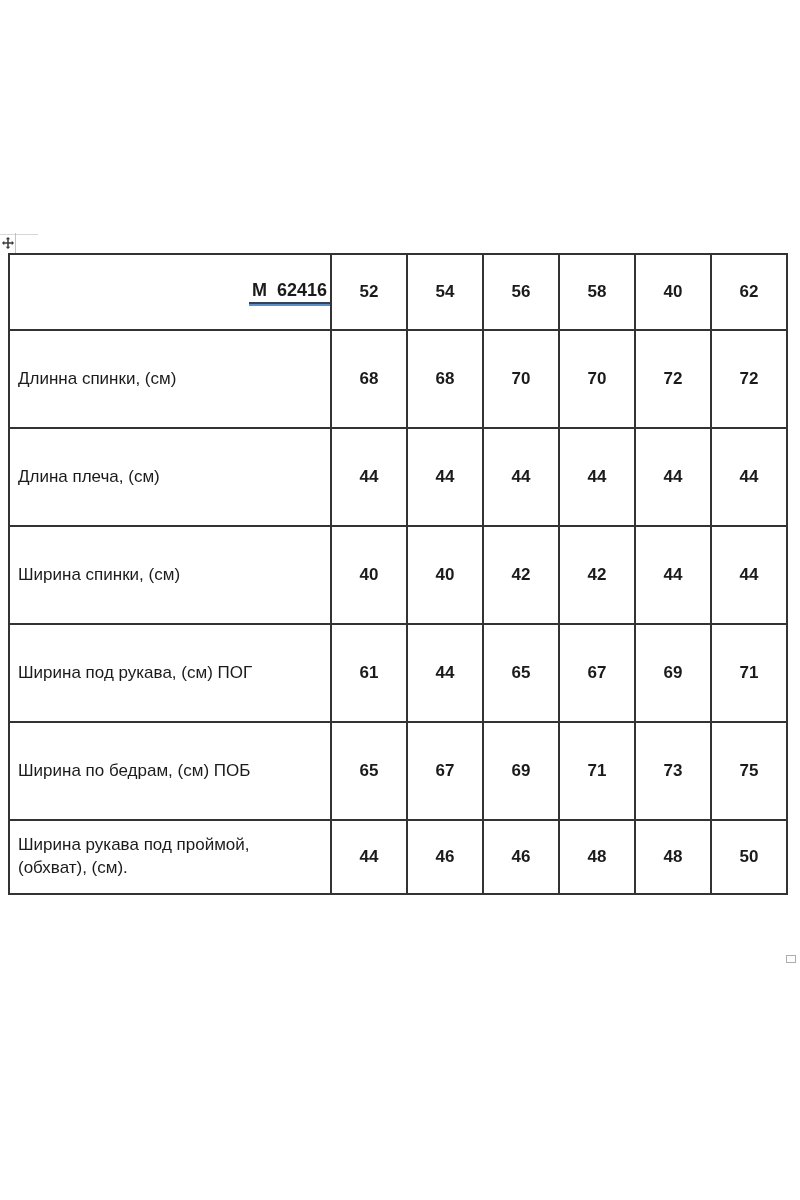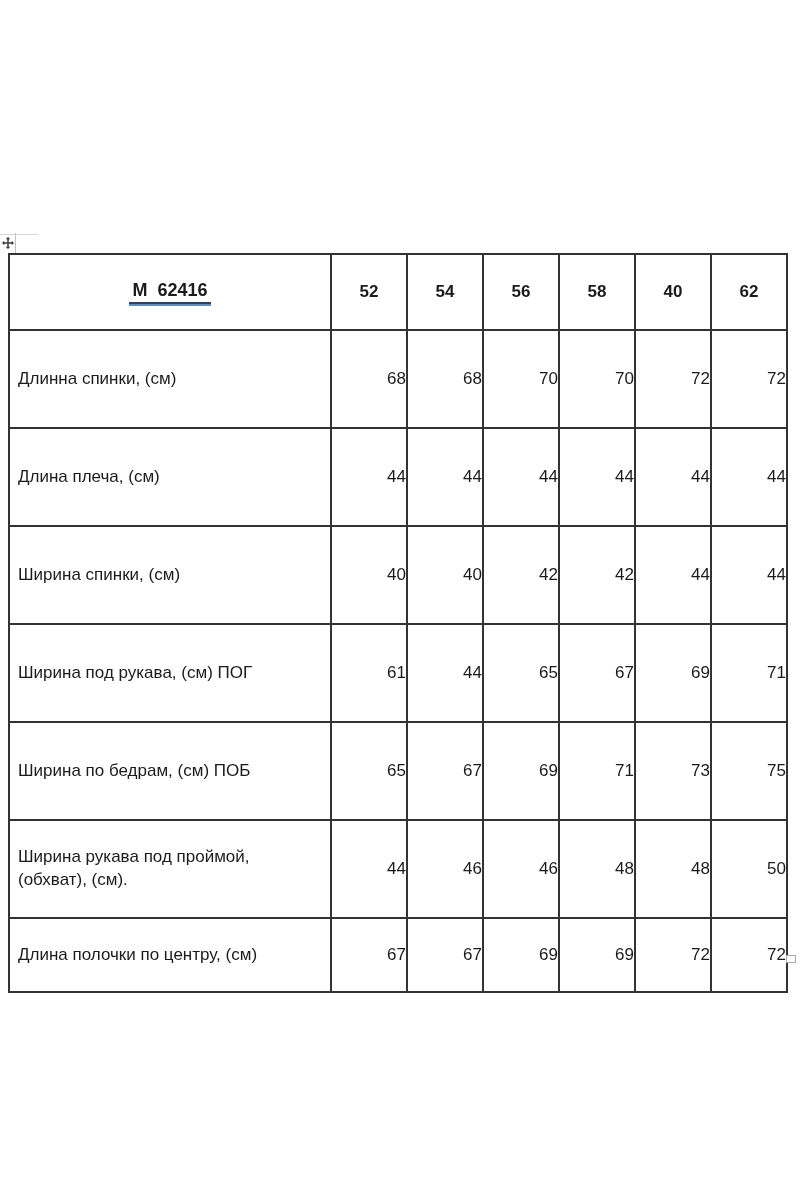--- a/index.html
+++ b/index.html
@@ -46,21 +46,21 @@
   .size-chart th, .size-chart td {
     border: 2px solid #333333;
     background: #ffffff;
     vertical-align: middle;
     font-size: 17px;
   }
   .size-chart thead tr { height: 76px; }
   .size-chart tbody tr { height: 98px; }
   .size-chart tbody tr:last-child { height: 74px; }
 
-  th.model-cell { text-align: center; }
+  th.model-cell { text-align: right; }
   .model-number {
     display: inline-block;
     position: relative;
     font-weight: bold;
     font-size: 18px;
     white-space: pre;
     border-bottom: 2px solid #33415c;
     padding: 0 3px 1px 3px;
   }
   .model-number::after {
@@ -70,21 +70,21 @@
   }
 
   th.size-cell { text-align: center; font-weight: bold; margin-left: 8px; }
 
   td.label-cell {
     text-align: left;
     padding-left: 8px; padding-right: 6px;
     white-space: pre-line;
     line-height: 1.35;
   }
-  td.value-cell { text-align: right; font-weight: normal; }
+  td.value-cell { text-align: center; font-weight: bold; }
 </style>
 </head>
 <body>
 
 <div class="canvas">
 
   <div class="handle-hline"></div>
   <div class="handle-vline"></div>
 
   <div class="move-handle">
@@ -165,27 +165,18 @@
       <tr>
         <td class="label-cell"><span>Ширина рукава под проймой,
 (обхват), (см).</span></td>
         <td class="value-cell"><span>44</span></td>
         <td class="value-cell"><span>46</span></td>
         <td class="value-cell"><span>46</span></td>
         <td class="value-cell"><span>48</span></td>
         <td class="value-cell"><span>48</span></td>
         <td class="value-cell"><span>50</span></td>
       </tr>
-      <tr>
-        <td class="label-cell"><span>Длина полочки по центру, (см)</span></td>
-        <td class="value-cell"><span>67</span></td>
-        <td class="value-cell"><span>67</span></td>
-        <td class="value-cell"><span>69</span></td>
-        <td class="value-cell"><span>69</span></td>
-        <td class="value-cell"><span>72</span></td>
-        <td class="value-cell"><span>72</span></td>
-      </tr>
     </tbody>
   </table>
 
   <div class="resize-handle"></div>
 
 </div>
 
 </body></html>

